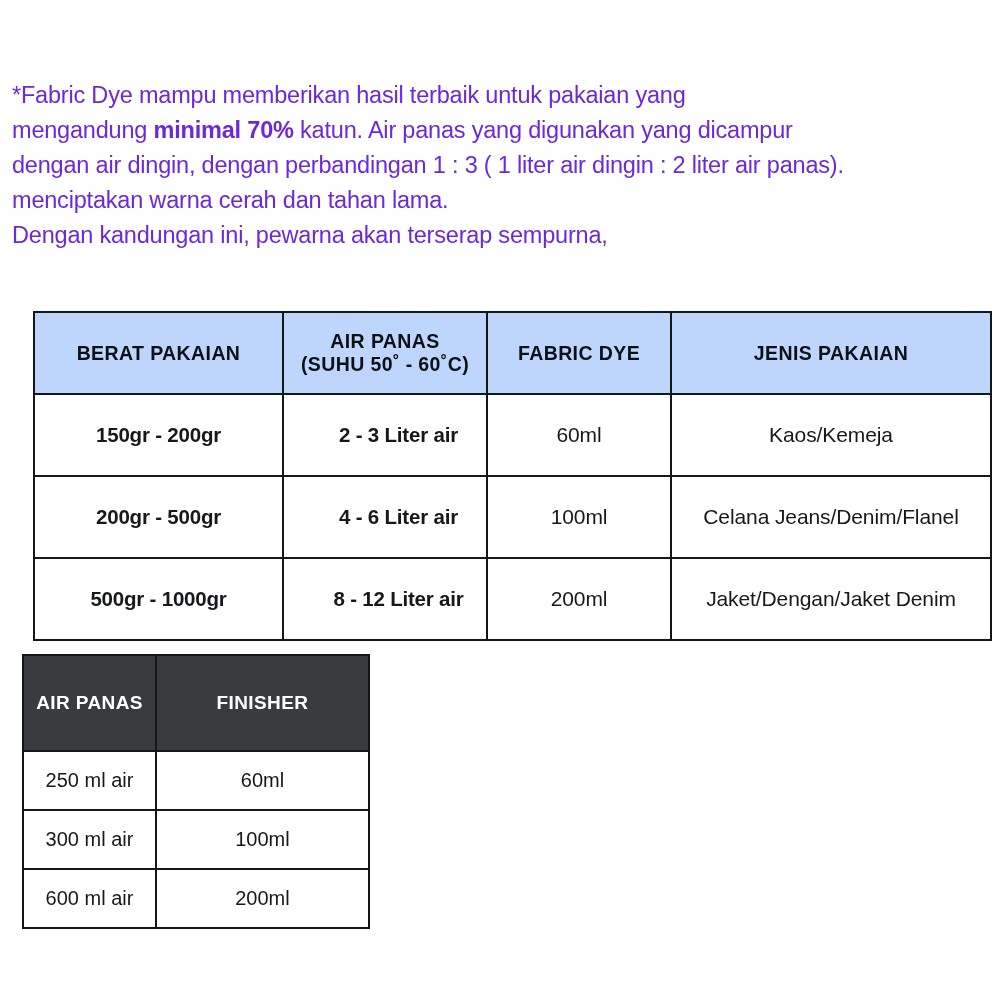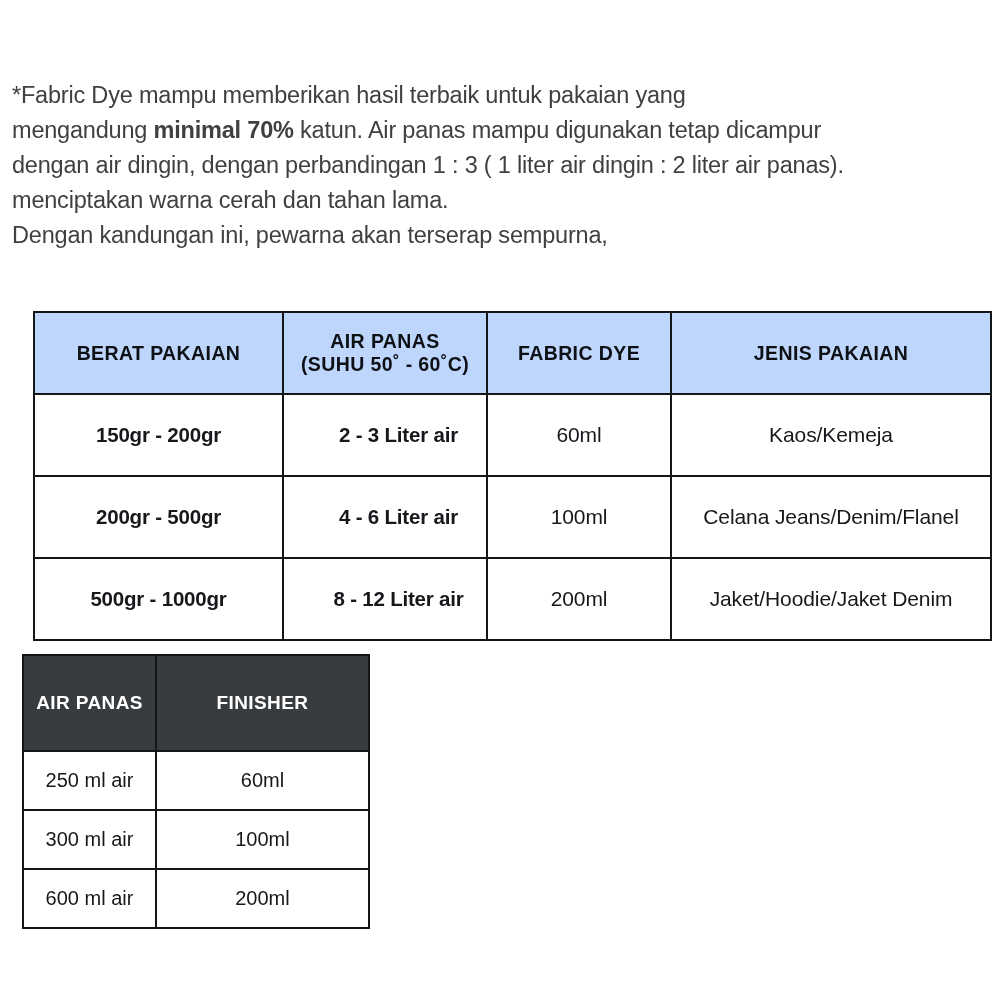--- a/index.html
+++ b/index.html
@@ -18,21 +18,21 @@
 
   
   .intro {
     position: absolute;
     left: 12px;
     top: 78px;
     width: 975px;
     font-size: 23.5px;
     line-height: 35px;
     letter-spacing: -0.2px;
-    color: #404040;
+    color: #6d28d9;
     font-weight: 400;
   }
   .intro .line {
     white-space: nowrap;
   }
   .intro b {
     font-weight: 700;
   }
 
   
@@ -113,21 +113,21 @@
     color: #16181c;
   }
   .col-f1 { width: 133px; }
   .col-f2 { width: 213px; }
 </style>
 </head>
 <body>
 
 <div class="intro">
   <div class="line">*Fabric Dye mampu memberikan hasil terbaik untuk pakaian yang</div>
-  <div class="line"><span>mengandung </span><b>minimal 70%</b><span> katun. Air panas mampu digunakan tetap dicampur</span></div>
+  <div class="line"><span>mengandung </span><b>minimal 70%</b><span> katun. Air panas yang digunakan yang dicampur</span></div>
   <div class="line">dengan air dingin, dengan perbandingan 1 : 3 ( 1 liter air dingin : 2 liter air panas).</div>
   <div class="line">menciptakan warna cerah dan tahan lama.</div>
   <div class="line">Dengan kandungan ini, pewarna akan terserap sempurna,</div>
 </div>
 
 <table class="tbl" id="dose-table">
   <colgroup>
     <col class="col-w1">
       <col class="col-w2">
       <col class="col-w3">
@@ -154,21 +154,21 @@
     <tr>
       <td class="c-weight">200gr - 500gr</td>
       <td class="c-water">4 - 6 Liter air</td>
       <td class="c-dye">100ml</td>
       <td class="c-type">Celana Jeans/Denim/Flanel</td>
     </tr>
     <tr>
       <td class="c-weight">500gr - 1000gr</td>
       <td class="c-water">8 - 12 Liter air</td>
       <td class="c-dye">200ml</td>
-      <td class="c-type">Jaket/Hoodie/Jaket Denim</td>
+      <td class="c-type">Jaket/Dengan/Jaket Denim</td>
     </tr>
   </tbody>
 </table>
 
 <table class="tbl" id="finisher-table">
   <colgroup>
     <col class="col-f1">
       <col class="col-f2">
   </colgroup>
   <thead>

